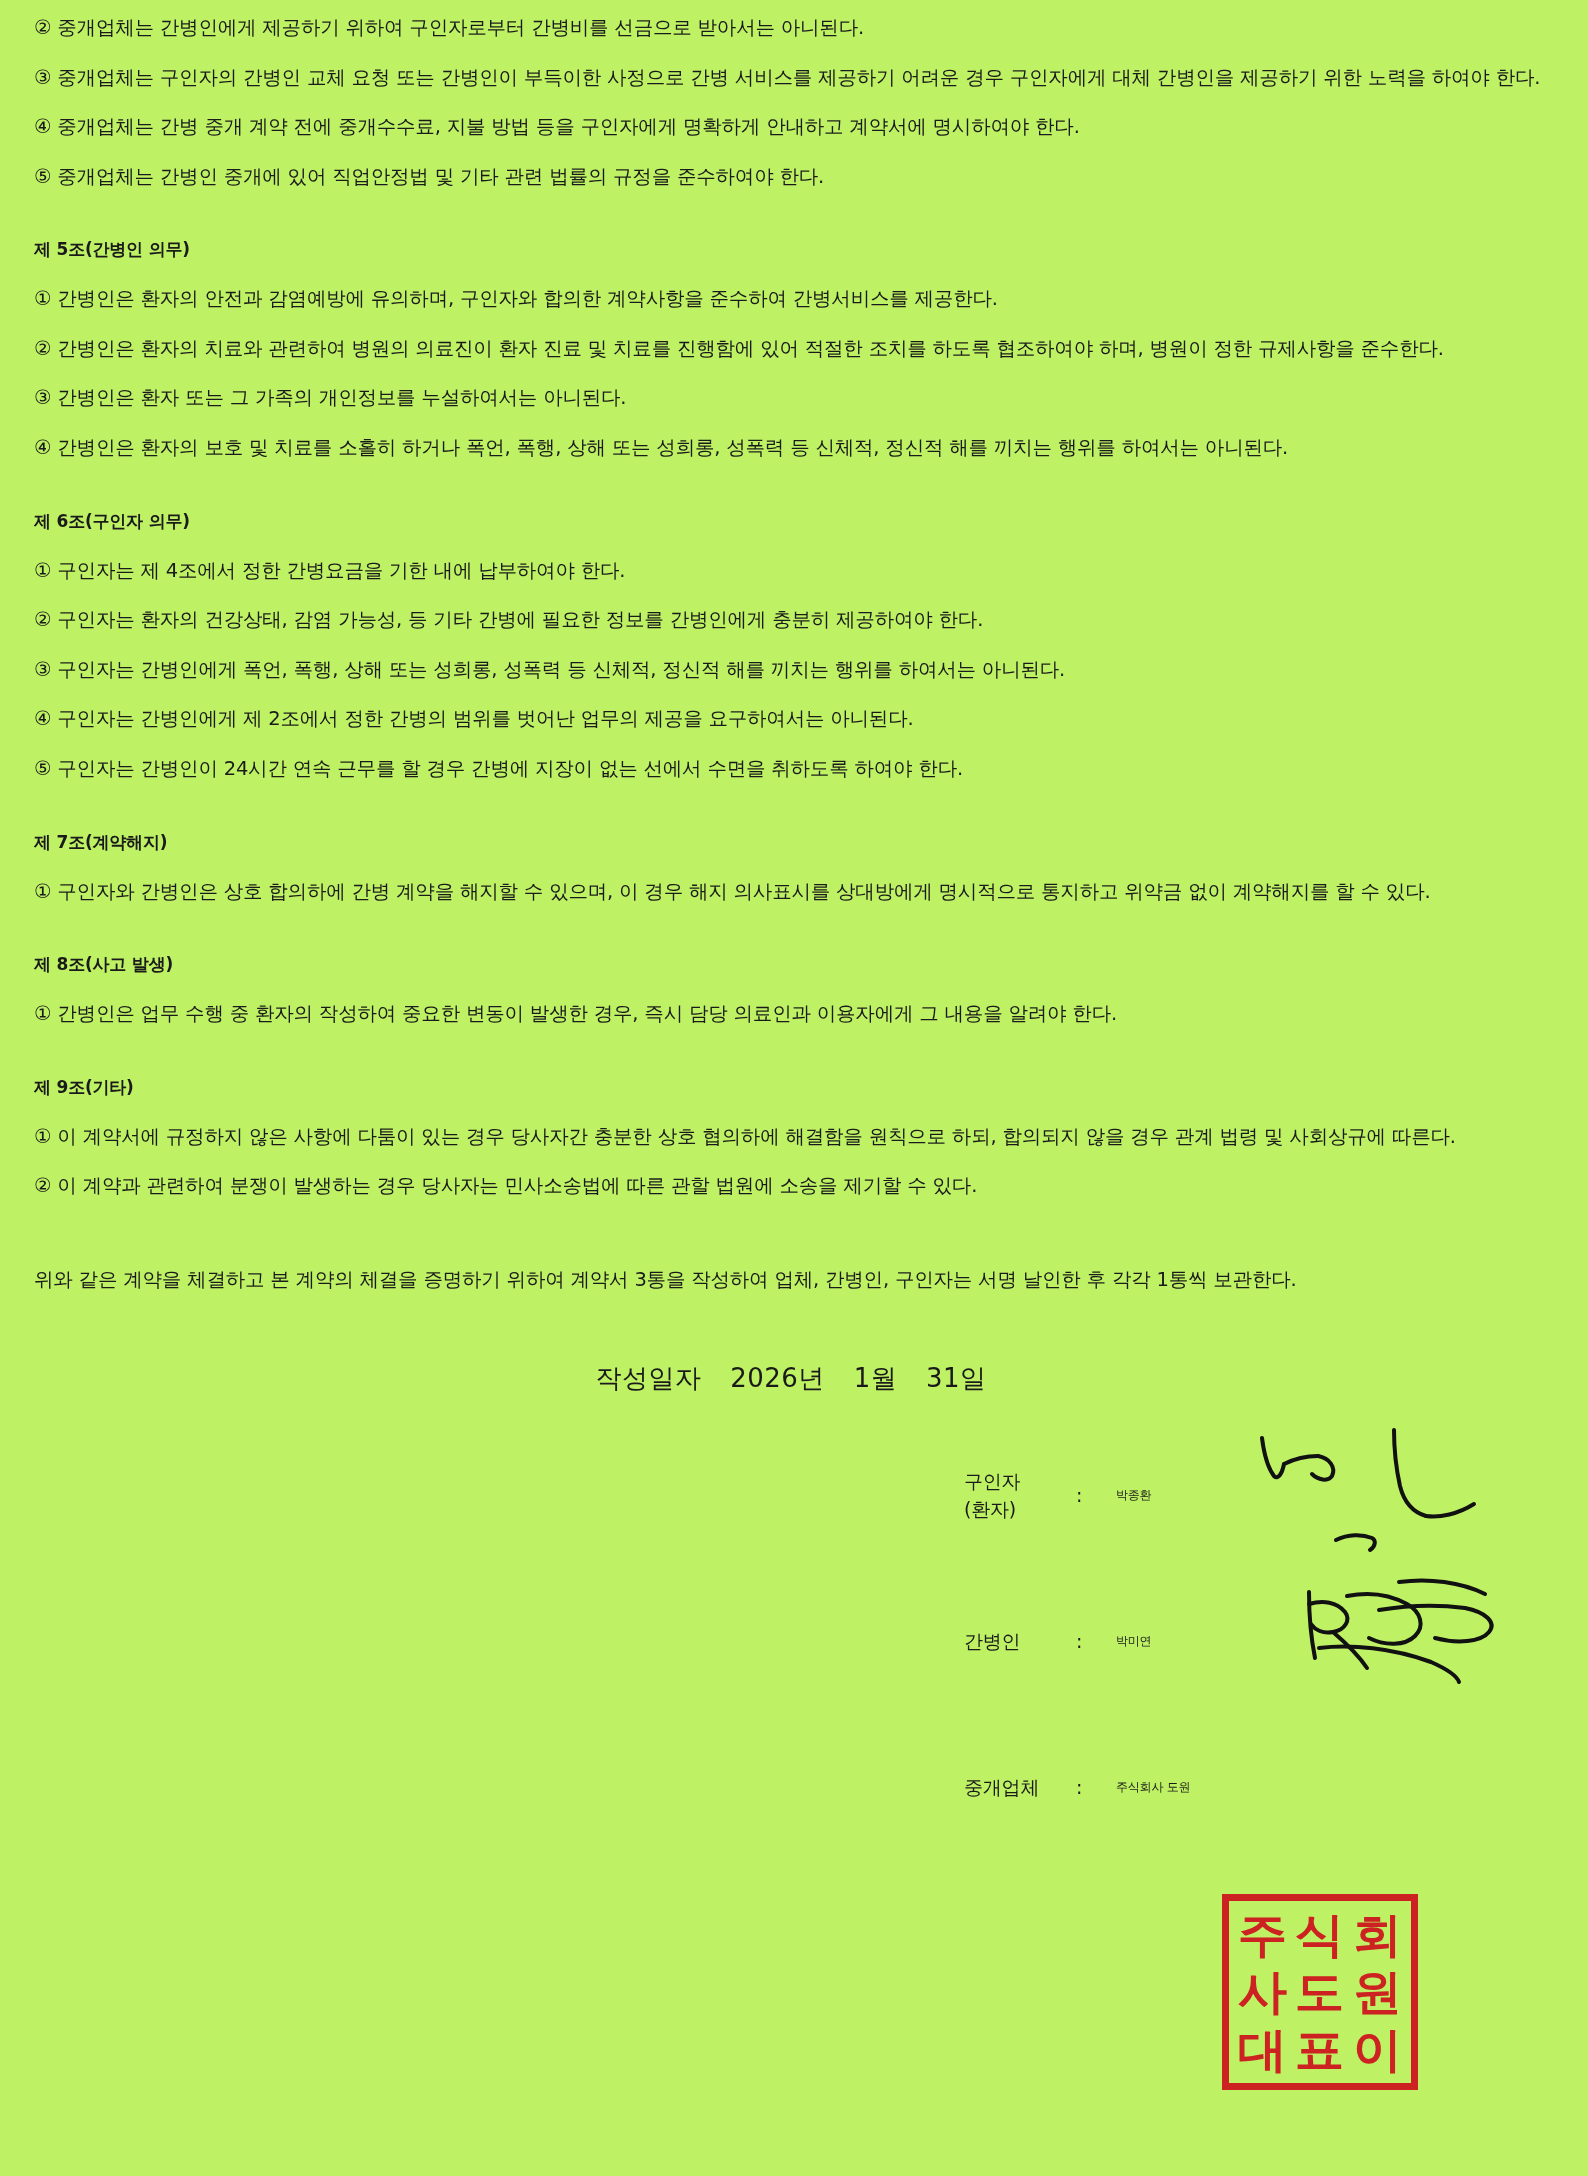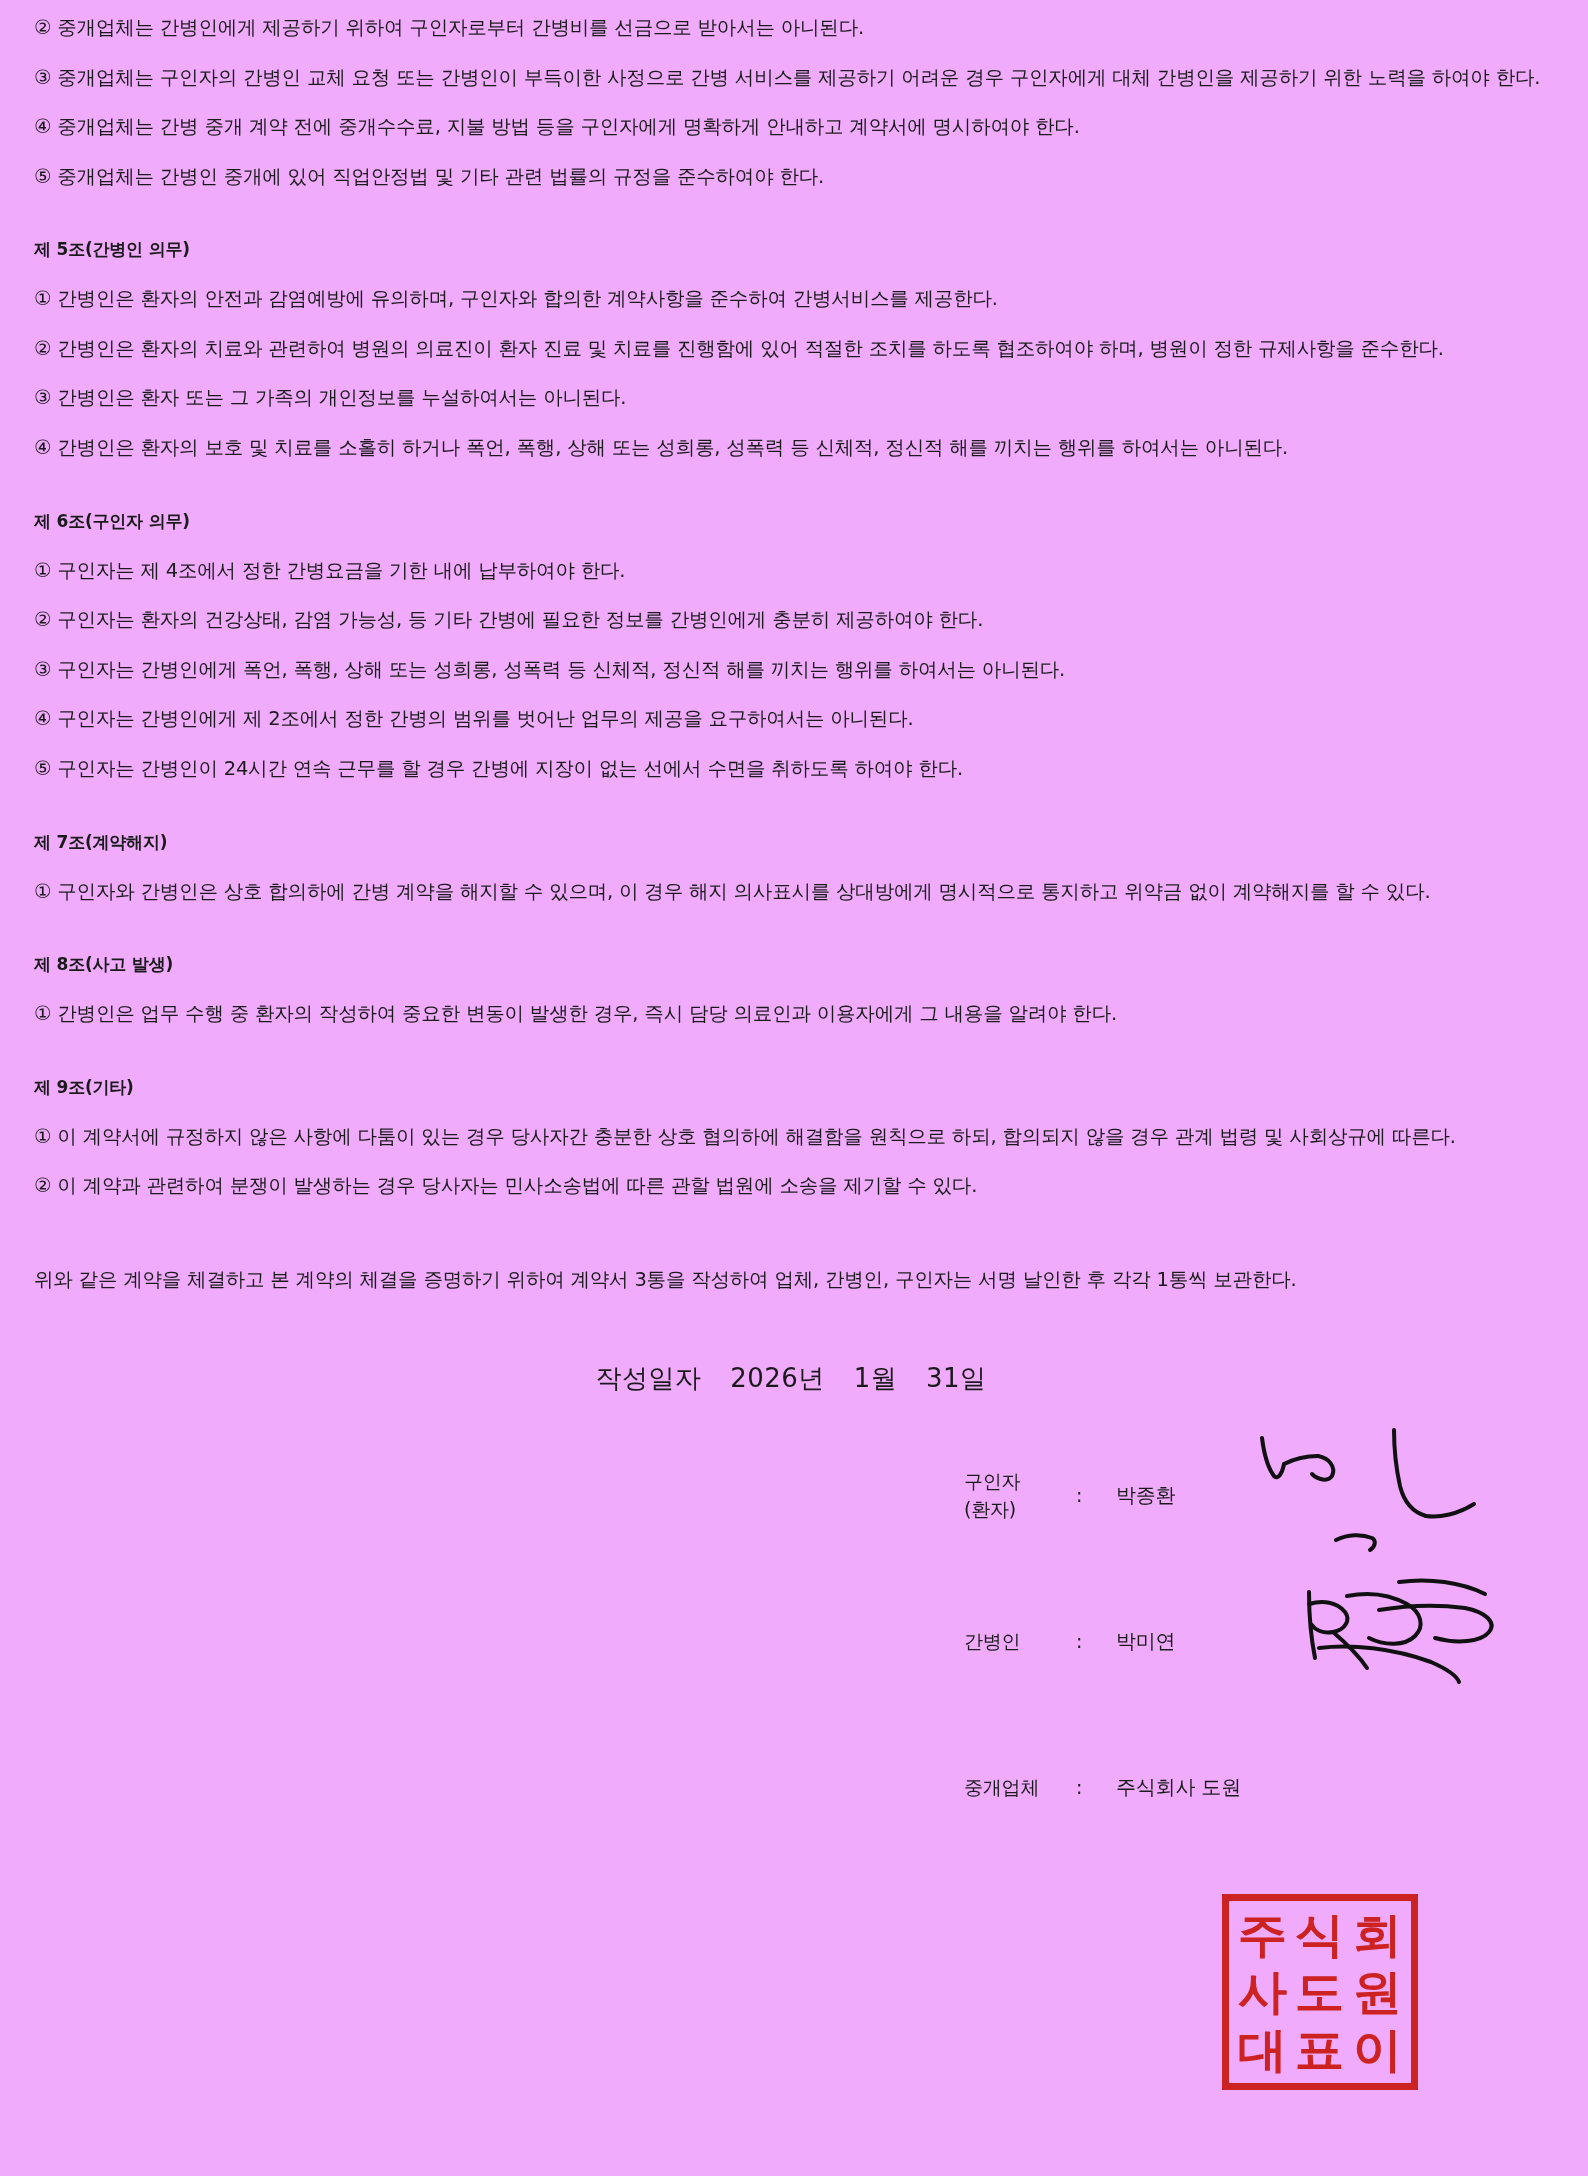--- a/index.html
+++ b/index.html
@@ -10,21 +10,21 @@
   body {
     font-family: "DejaVu Sans", "Liberation Sans", sans-serif;
     color: #1a1a1a;
   }
   .page {
     position: relative;
     width: 1588px;
     min-height: 2176px;
     box-sizing: border-box;
     padding: 12px 40px 40px 34px;
-    background: #f0abfc;
+    background: #bef264;
   }
   .clause {
     font-size: 19.5px;
     line-height: 1.62;
     margin: 0 0 18px 0;
     letter-spacing: -0.2px;
   }
   .article-title {
     font-size: 17px;
     font-weight: bold;
@@ -66,21 +66,21 @@
     font-size: 19px;
     line-height: 1.5;
     letter-spacing: -0.2px;
   }
   .sign-colon {
     width: 40px;
     font-size: 19px;
     text-align: left;
   }
   .sign-name {
-    font-size: 20px;
+    font-size: 12px;
     letter-spacing: -0.2px;
   }
   .sig-ink {
     position: absolute;
     pointer-events: none;
   }
   .sig1 {
     left: 1210px;
     top: -50px;
   }

